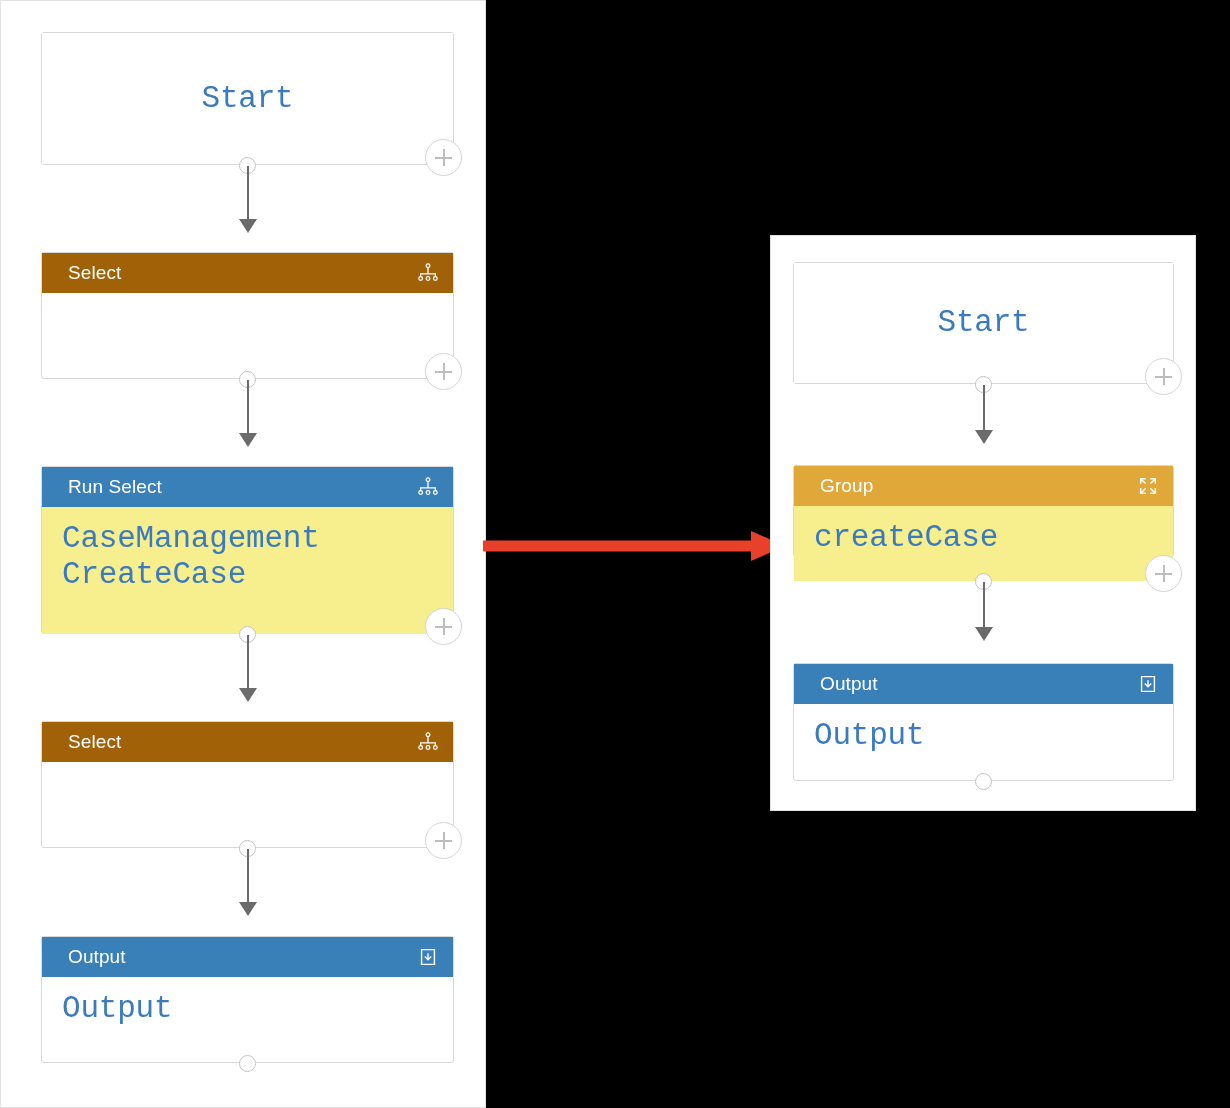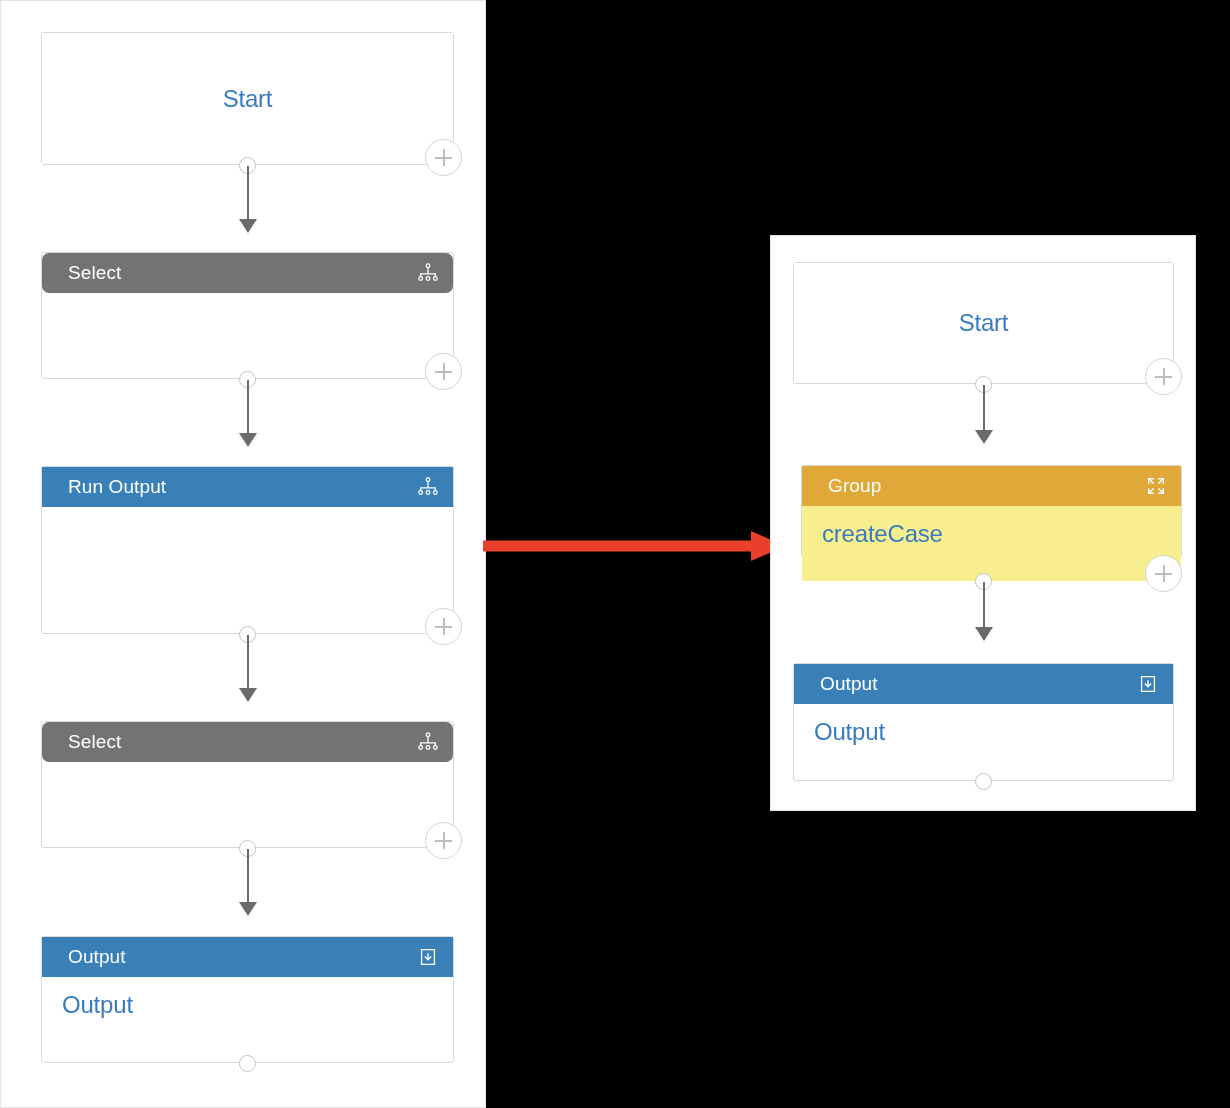--- a/index.html
+++ b/index.html
@@ -31,30 +31,31 @@
     height:40px;
     display:flex;
     align-items:center;
     justify-content:space-between;
     padding:0 14px 0 26px;
     box-sizing:border-box;
     color:#ffffff;
     font-size:19px;
     letter-spacing:.1px;
   }
-  .node-header.green{ background:#737373;border-radius:7px; }
+  .node-header.green{ background:#a16207; }
   .node-header.blue{ background:#3a80b8; }
   .node-header.orange{ background:#dfa839; }
   .node-body{
     box-sizing:border-box;
     padding:14px 20px 10px 20px;
     color:#3a7bbf;
-    font-size:24px;
+    font-size:31px;
     line-height:1.15;
     letter-spacing:-.2px;
+    font-family:Liberation Mono, monospace;
   }
   .node-body.yellow{ background:#f7eE8e; }
   .node-body.plain{ background:#ffffff; }
   .node-body.start{
     display:flex;align-items:center;justify-content:center;
     padding:0; height:100%;
   }
 
   
   .dot{
@@ -124,31 +125,35 @@
       </span>
     </div>
   </div>
   <div class="dot" style="left:238px;top:370px;"></div>
   <div class="plus" style="left:424px;top:352px;"></div>
   <div class="arrow-down" style="left:245.5px;top:379px;height:53px;"></div>
   <div class="arrow-head" style="left:237.5px;top:432px;"></div>
 
   <div class="node" style="left:40px;top:465px;width:413px;height:168px;">
     <div class="node-header blue">
-      <span>Run Output</span>
+      <span>Run Select</span>
       <span>
         <svg class="hdr-icon" viewBox="0 0 24 24" fill="none" stroke="#ffffff" stroke-width="1.4">
           <circle cx="12" cy="4" r="2"></circle>
             <path d="M12 6v4M4 16v-3h16v3M12 10v3"></path>
           <circle cx="4" cy="18" r="2"></circle>
             <circle cx="12" cy="18" r="2"></circle>
             <circle cx="20" cy="18" r="2"></circle>
         </svg>
       </span>
     </div>
+    <div class="node-body yellow" style="height:127px;">
+      <div>CaseManagement</div>
+      <div>CreateCase</div>
+    </div>
   </div>
   <div class="dot" style="left:238px;top:625px;"></div>
   <div class="plus" style="left:424px;top:607px;"></div>
   <div class="arrow-down" style="left:245.5px;top:634px;height:53px;"></div>
   <div class="arrow-head" style="left:237.5px;top:687px;"></div>
 
   <div class="node" style="left:40px;top:720px;width:413px;height:127px;">
     <div class="node-header green">
       <span>Select</span>
       <span>
@@ -190,21 +195,21 @@
 <div class="panel" id="panel-right">
 
   <div class="node" style="left:22px;top:26px;width:381px;height:122px;">
     <div class="node-body plain start">Start</div>
   </div>
   <div class="dot" style="left:204px;top:140px;"></div>
   <div class="plus" style="left:374px;top:122px;"></div>
   <div class="arrow-down" style="left:211.5px;top:149px;height:45px;"></div>
   <div class="arrow-head" style="left:203.5px;top:194px;"></div>
 
-  <div class="node" style="left:30px;top:229px;width:381px;height:92px;">
+  <div class="node" style="left:22px;top:229px;width:381px;height:92px;">
     <div class="node-header orange">
       <span>Group</span>
       <span>
         <svg class="hdr-icon" viewBox="0 0 24 24" fill="none" stroke="#ffffff" stroke-width="1.6" stroke-linecap="round">
           <path d="M4 9V4h5M20 9V4h-5M4 15v5h5M20 15v5h-5"></path>
           <path d="M4 4l5 5M20 4l-5 5M4 20l5-5M20 20l-5-5"></path>
         </svg>
       </span>
     </div>
     <div class="node-body yellow" style="height:75px;">createCase</div>

